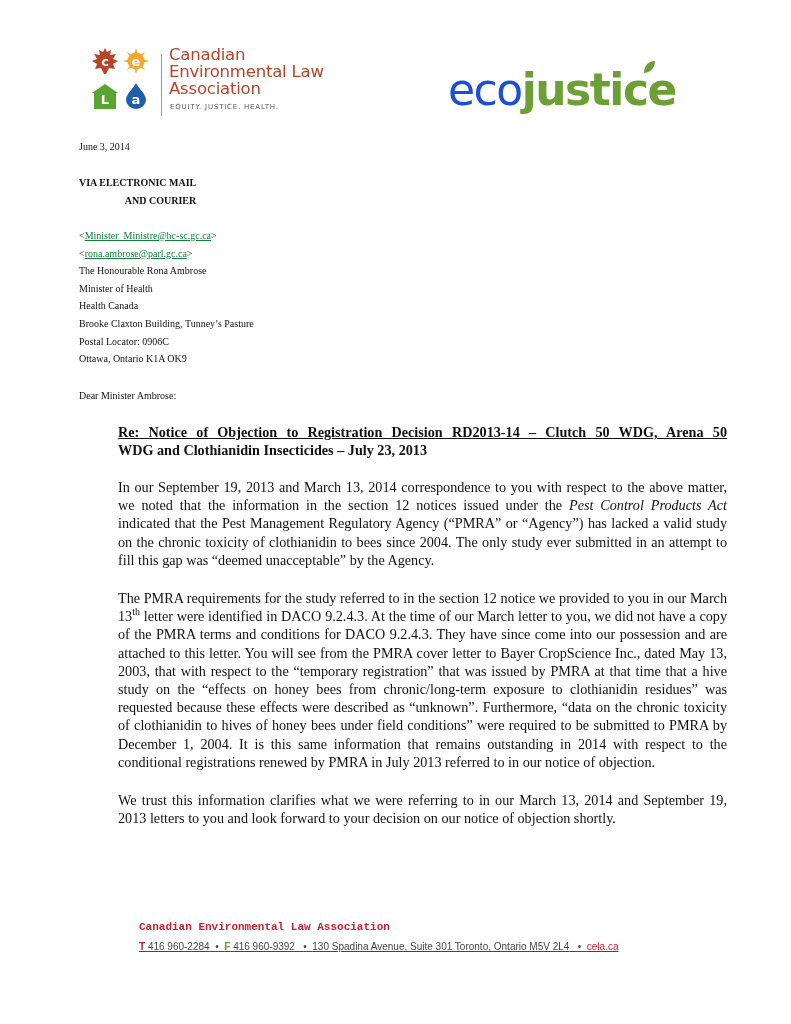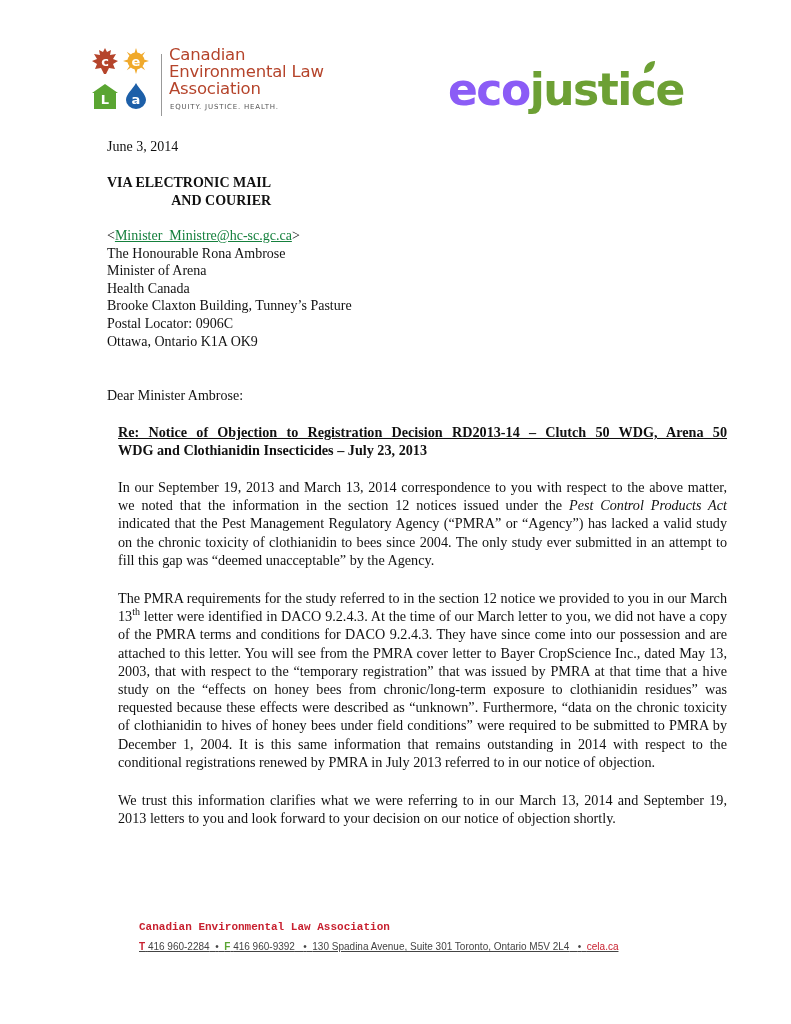--- a/index.html
+++ b/index.html
@@ -13,26 +13,26 @@
   #tile-c { left: 0; top: 0; }
   #tile-e { left: 31px; top: 0; }
   #tile-l { left: 0; top: 35px; }
   #tile-a { left: 31px; top: 35px; }
   #cela-divider { position: absolute; left: 69px; top: 6px; width: 1px; height: 62px; background: #999; }
   #cela-name { position: absolute; left: 77px; top: -2px; color: #b5442b; font-family: "DejaVu Sans", sans-serif; font-size: 16.5px; line-height: 17px; letter-spacing: -0.2px; }
   #cela-tagline { position: absolute; left: 78px; top: 55px; color: #555; font-family: "DejaVu Sans", sans-serif; font-size: 7px; letter-spacing: 0.8px; }
 
   
   #ecojustice-logo { left: 448px; top: 60px; width: 260px; height: 60px; font-family: "DejaVu Sans", sans-serif; font-size: 44px; letter-spacing: -1.5px; line-height: 60px; }
-  #eco-part { color: #8b5cf6; font-weight: bold; }
+  #eco-part { color: #1d4ed8; }
   #justice-part { color: #6da034; font-weight: bold; }
   #leaf-icon { position: absolute; left: 194px; top: 0px; }
 
   
-  .txt { position: absolute; left: 107px; font-size: 14px; line-height: 17.6px; }
+  .txt { position: absolute; left: 79px; font-size: 10px; line-height: 17.6px; }
   .bold { font-weight: bold; }
   .link { color: #15803d; text-decoration: underline; }
   .para { position: absolute; left: 91px; width: 609px; font-size: 14.2px; line-height: 18.2px; text-align: justify; margin-left: 27px; }
   .para i { font-style: italic; }
   sup { font-size: 10px; line-height: 0; }
   .re { text-decoration: underline; font-weight: bold; }
 
   
   #footer-org { position: absolute; left: 139px; top: 921px; font-family: Liberation Mono, monospace; font-weight: bold; color: #c8202f; font-size: 11px; }
   #footer-contact { position: absolute; left: 139px; top: 941px; font-family: "Liberation Sans", sans-serif; color: #444; font-size: 10px; white-space: nowrap; text-decoration: underline; }
@@ -96,22 +96,23 @@
 
 <div class="txt" style="top:138px;">June 3, 2014</div>
 
 <div class="txt bold" style="top:174px;text-align:right;">
   <div>VIA ELECTRONIC MAIL</div>
   <div>AND COURIER</div>
 </div>
 
 <div class="txt" style="top:227px;">
   <div>&lt;<a class="link">Minister_Ministre@hc-sc.gc.ca</a>&gt;</div>
+  <div>&lt;<a class="link">rona.ambrose@parl.gc.ca</a>&gt;</div>
   <div>The Honourable Rona Ambrose</div>
-  <div>Minister of Arena</div>
+  <div>Minister of Health</div>
   <div>Health Canada</div>
   <div>Brooke Claxton Building, Tunney’s Pasture</div>
   <div>Postal Locator: 0906C</div>
   <div>Ottawa, Ontario K1A OK9</div>
 </div>
 
 <div class="txt" style="top:387px;">Dear Minister Ambrose:</div>
 
 <div class="para re" style="top:423px; text-align:left;">
   <div style="text-align:justify; text-align-last:justify;">Re: Notice of Objection to Registration Decision RD2013-14 – Clutch 50 WDG, Arena 50</div>

